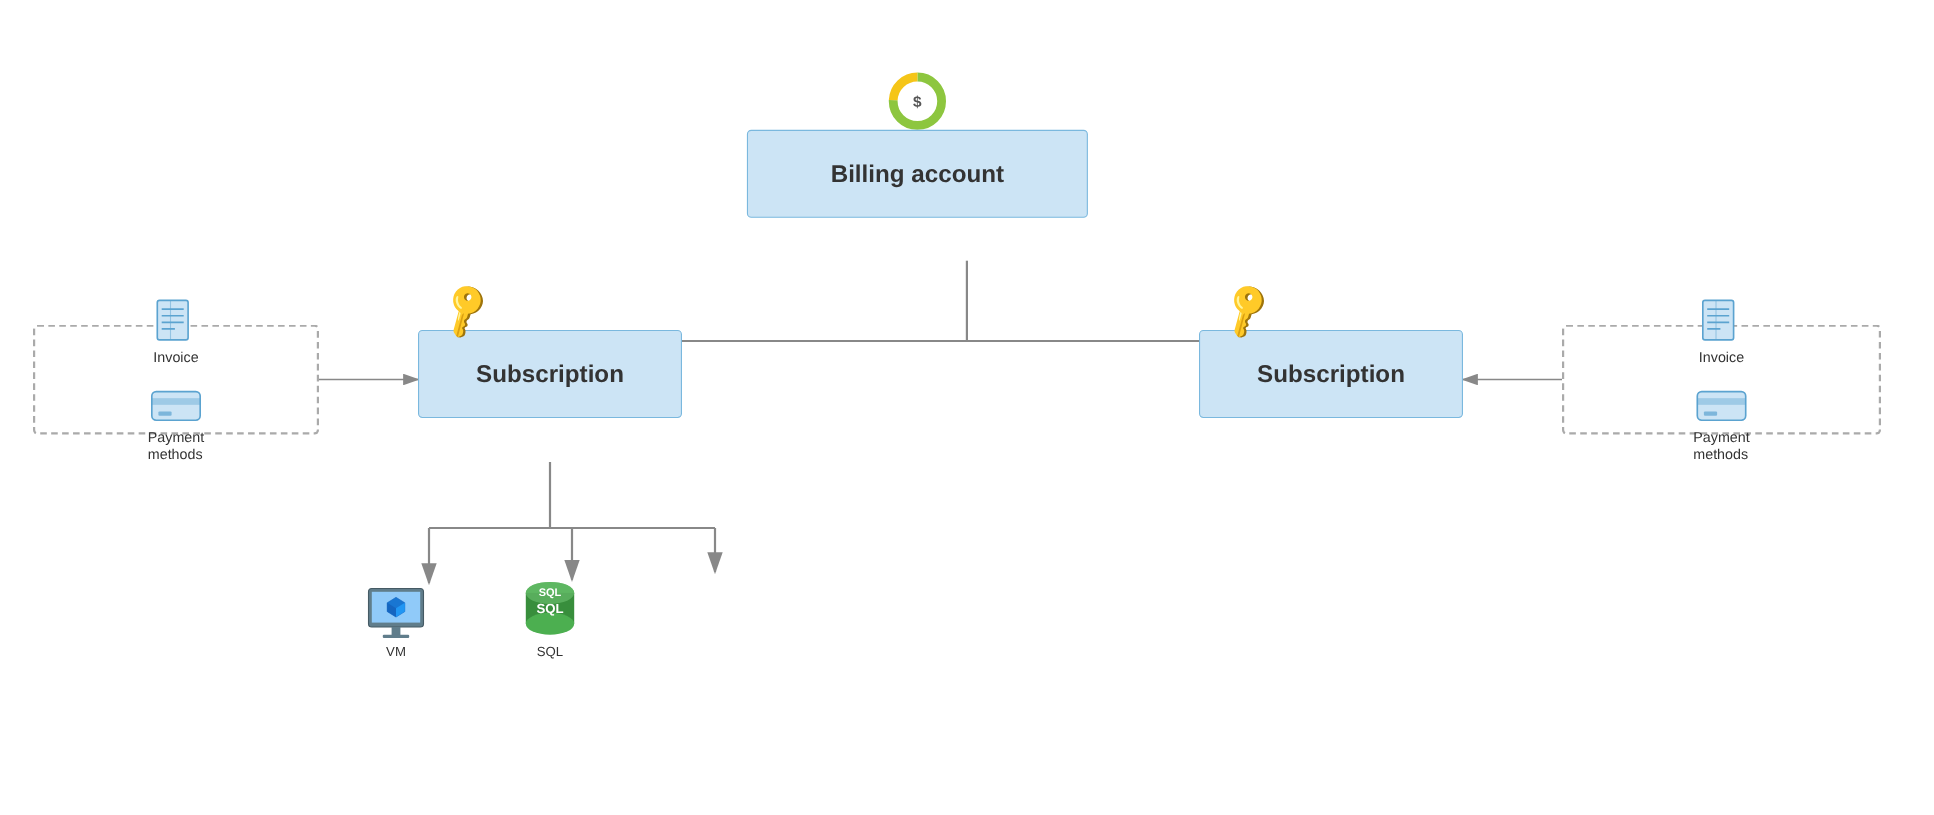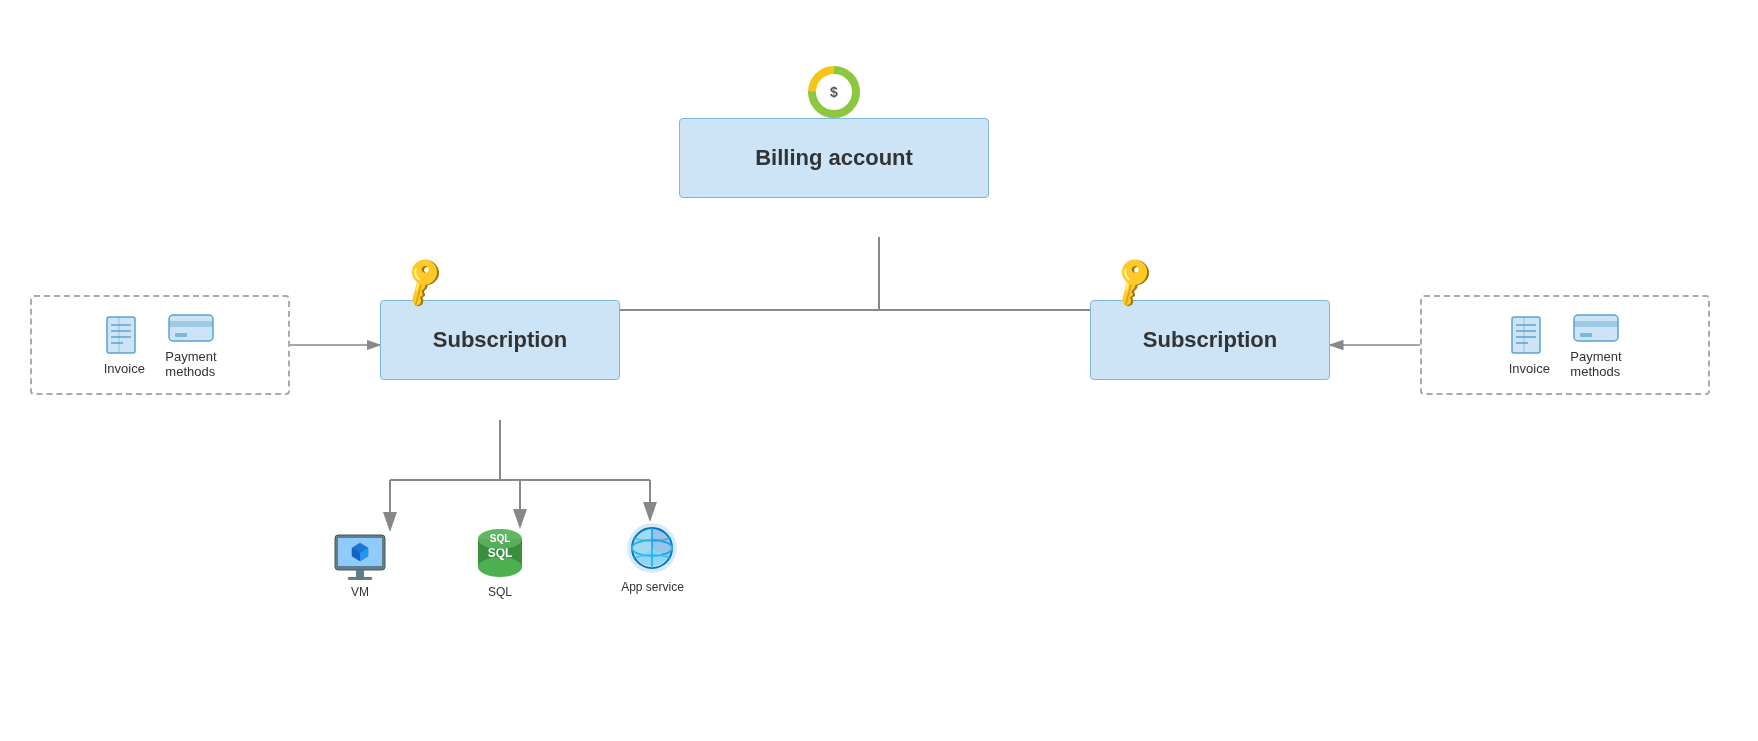--- a/index.html
+++ b/index.html
@@ -120,20 +120,21 @@
     .dashed-box {
       position: absolute;
       border: 2px dashed #aaa;
       border-radius: 4px;
       display: flex;
       align-items: center;
       justify-content: center;
       gap: 20px;
       padding: 12px 16px;
       z-index: 2;
+      flex-direction: column;
     }
 
     .dashed-left {
       top: 295px;
       left: 30px;
       width: 260px;
       height: 100px;
     }
 
     .dashed-right {
@@ -321,34 +322,14 @@
       <ellipse cx="30" cy="42" rx="22" ry="10" fill="#4caf50"></ellipse>
 
       <text x="30" y="32" text-anchor="middle" font-size="12" font-weight="bold" fill="white">SQL</text>
 
       <ellipse cx="30" cy="14" rx="22" ry="10" fill="#66bb6a" opacity="0.7"></ellipse>
       <text x="30" y="17" text-anchor="middle" font-size="10" font-weight="bold" fill="white">SQL</text>
     </svg>
     <span class="resource-label">SQL</span>
   </div>
 
-  <div class="resource-node appservice-node">
-    <svg width="65" height="60" viewBox="0 0 65 60">
-
-      <circle cx="32" cy="28" r="24" fill="#0072c6" opacity="0.15" stroke="#0072c6" stroke-width="1.5"></circle>
-
-      <circle cx="32" cy="28" r="20" fill="none" stroke="#0072c6" stroke-width="2"></circle>
-
-      <ellipse cx="32" cy="28" rx="20" ry="8" fill="none" stroke="#29b6f6" stroke-width="1.8"></ellipse>
-
-      <line x1="32" y1="8" x2="32" y2="48" stroke="#29b6f6" stroke-width="1.8"></line>
-
-      <path d="M13,18 Q32,24 51,18" fill="none" stroke="#29b6f6" stroke-width="1.2"></path>
-      <path d="M13,38 Q32,32 51,38" fill="none" stroke="#29b6f6" stroke-width="1.2"></path>
-
-      <path d="M32,28 L32,8 A20,20 0 0,1 48,38 Z" fill="#0072c6" opacity="0.3"></path>
-      <path d="M32,28 L48,38 A20,20 0 0,1 16,38 Z" fill="#29b6f6" opacity="0.4"></path>
-      <path d="M32,28 L16,38 A20,20 0 0,1 32,8 Z" fill="#00b4d8" opacity="0.25"></path>
-    </svg>
-    <span class="resource-label">App service</span>
-  </div>
 
 </div>
 
 </body></html>

